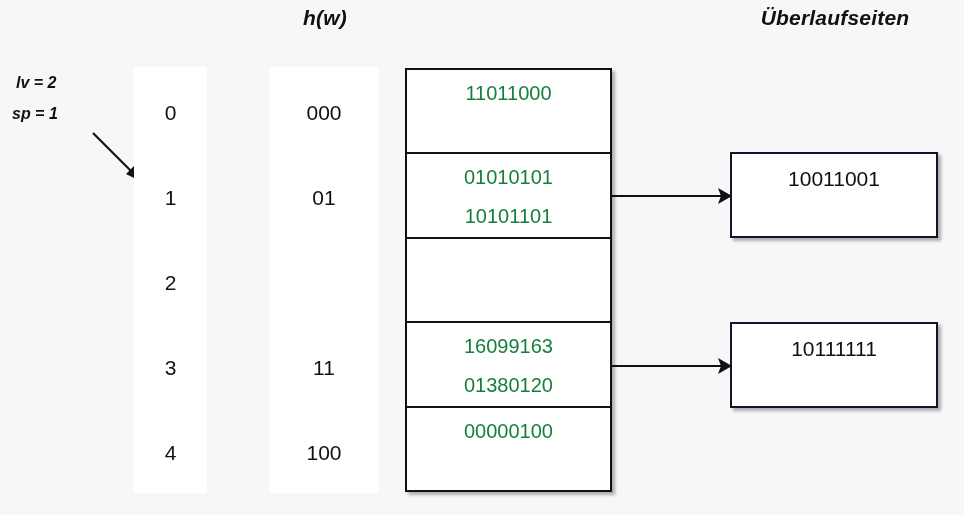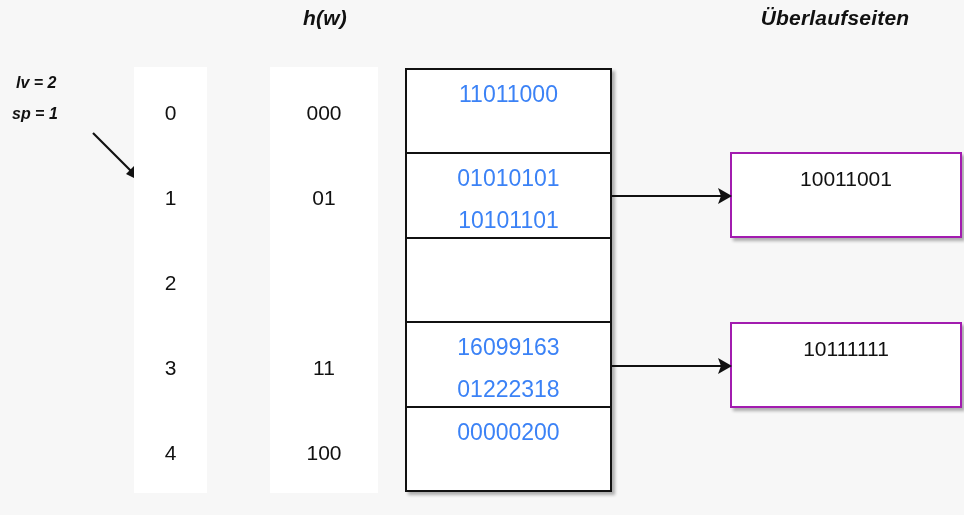--- a/index.html
+++ b/index.html
@@ -93,34 +93,34 @@
     position: absolute;
     left: 0;
     width: 100%;
     box-sizing: border-box;
     border-bottom: 2px solid #111;
     text-align: center;
   }
   .page-row.last { border-bottom: none; }
   .page-row .rec {
     display: block;
-    font-size: 23px;
+    font-size: 20px;
     font-weight: 500;
-    color: #3b82f6;
+    color: #15803d;
     line-height: 1;
   }
 
   
   .overflow-box {
     position: absolute;
     left: 730px;
-    width: 232px;
+    width: 208px;
     height: 86px;
     background: #ffffff;
-    border: 2px solid #a21caf;
+    border: 2px solid #0f172a;
     box-sizing: border-box;
     box-shadow: 3px 3px 3px rgba(0,0,0,0.30);
   }
   #overflow-box-0 { top: 152px; }
   #overflow-box-1 { top: 322px; }
   .overflow-box .rec {
     position: absolute;
     left: 0;
     top: 14px;
     width: 100%;
@@ -177,24 +177,24 @@
         <span class="rec" style="margin-top: 13px;">11011000</span>
       </div>
       <div class="page-row" style="top: 84px; height: 85px;">
         <span class="rec" style="margin-top: 13px;">01010101</span>
         <span class="rec" style="margin-top: 19px;">10101101</span>
       </div>
       <div class="page-row" style="top: 169px; height: 84px;">
       </div>
       <div class="page-row" style="top: 253px; height: 85px;">
         <span class="rec" style="margin-top: 13px;">16099163</span>
-        <span class="rec" style="margin-top: 19px;">01222318</span>
+        <span class="rec" style="margin-top: 19px;">01380120</span>
       </div>
       <div class="page-row last" style="top: 338px; height: 82px;">
-        <span class="rec" style="margin-top: 13px;">00000200</span>
+        <span class="rec" style="margin-top: 13px;">00000100</span>
       </div>
     </div>
 
   <div class="overflow-box" id="overflow-box-0">
     <span class="rec">10011001</span>
   </div>
   <div class="overflow-box" id="overflow-box-1">
     <span class="rec">10111111</span>
   </div>
 

